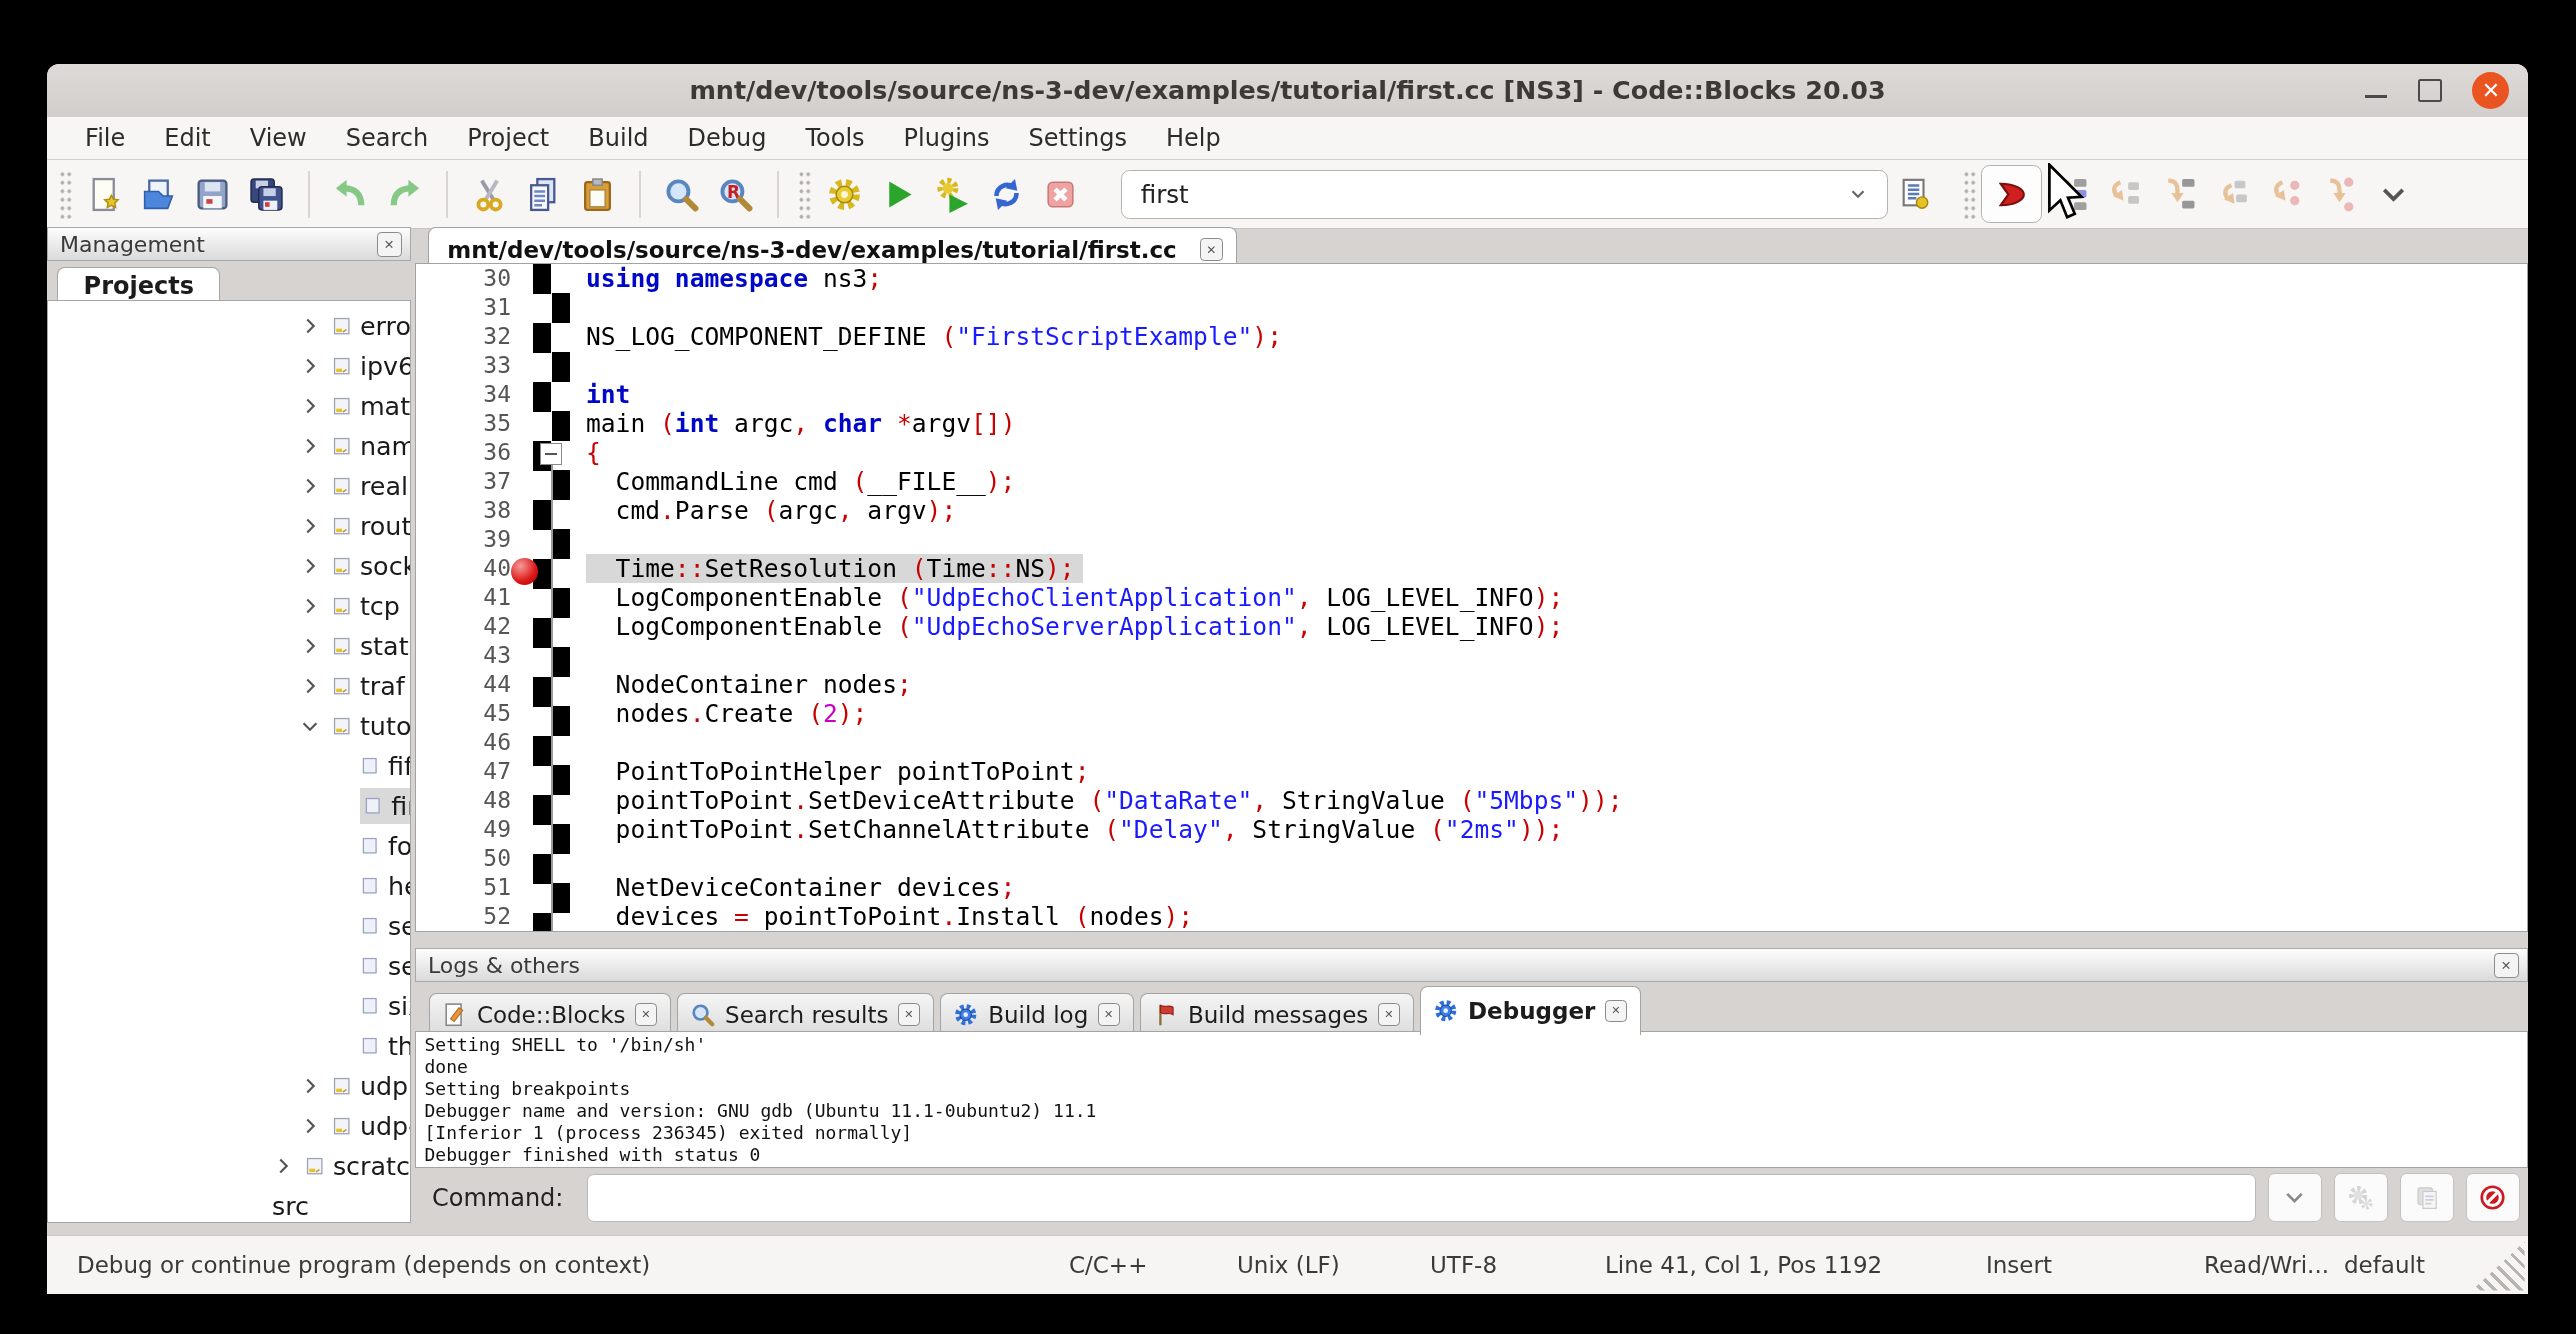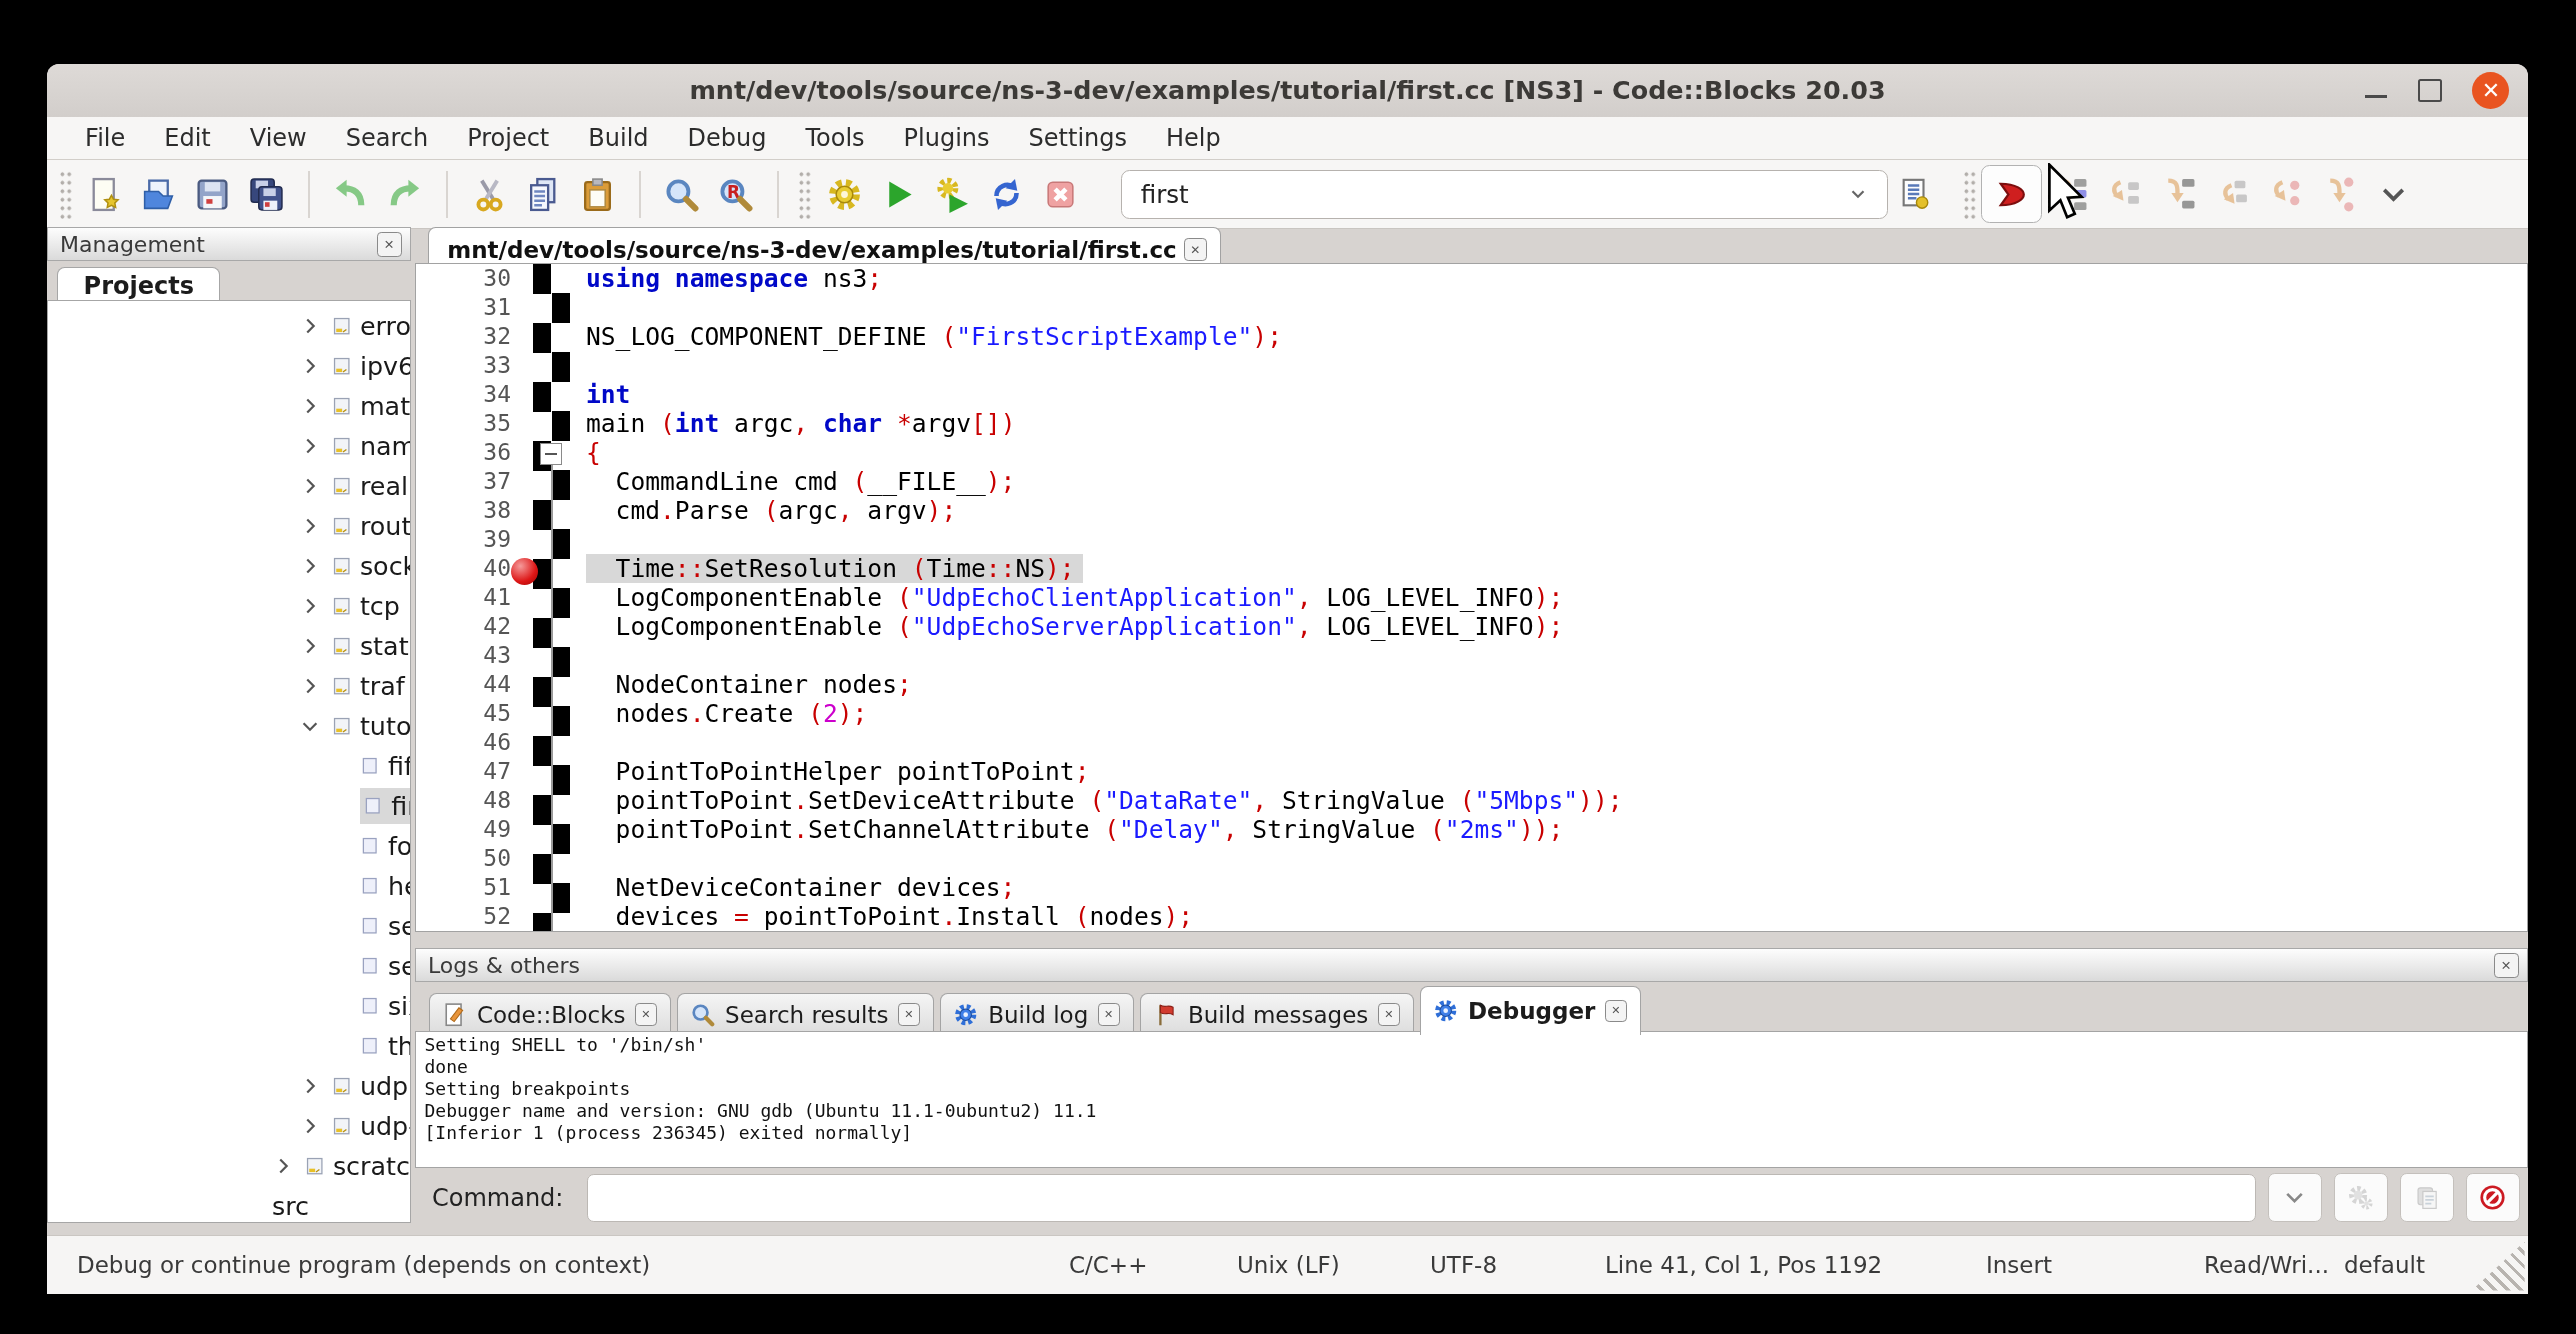--- a/index.html
+++ b/index.html
@@ -49,21 +49,21 @@
         font-size:24px;font-weight:bold;color:#1c1c1c;}
   .tree{position:absolute;top:73px;left:0;right:0;height:923px;background:#fff;
         border:1.7px solid #a6a6a6;overflow:hidden;font-size:25.4px;color:#1a1a1a;padding-top:5.1px;box-sizing:border-box;}
   .trow{height:40px;display:flex;align-items:center;white-space:nowrap;}
   .trow .chev{width:22px;height:22px;margin-right:11px;flex:none;}
   .trow .ticon{width:20.3px;height:20.3px;margin-right:7.6px;flex:none;}
   .tsel{background:#d9d9d9;display:flex;align-items:center;padding:3.4px 51px 3.4px 3.4px;}
   
   .rcol{position:absolute;left:368px;top:0;right:0;bottom:0;}
   .ed-tabbar{height:36px;}
-  .ed-tab{margin-left:12.7px;display:inline-flex;align-items:center;gap:7px;height:44px;
+  .ed-tab{margin-left:12.7px;display:inline-flex;align-items:center;gap:23px;height:44px;
           padding:0 13.5px 0 18.6px;background:#fff;border:1.7px solid #a2a2a2;border-bottom:none;
           border-radius:7.6px 7.6px 0 0;font-size:23px;font-weight:600;color:#111;box-sizing:border-box;}
   .ed-tab .xbox{width:21px;height:21px;font-size:12px;}
   .editor{position:absolute;top:36px;left:0;right:0;height:669px;background:#fff;
           border:1.7px solid #a2a2a2;overflow:hidden;box-sizing:border-box;
           font-family:"DejaVu Sans Mono","Liberation Mono",monospace;font-size:24.6px;}
   .mgcol{position:absolute;left:117px;top:0;bottom:0;width:37px;
          background:conic-gradient(#fff 0 25%,#000 0 50%,#fff 0 75%,#000 0) 0 0/37px 59px;}
   .crow{height:29px;display:flex;}
   .ln{width:117px;padding-right:22px;box-sizing:border-box;text-align:right;color:#555;
@@ -706,20 +706,21 @@
               <span>Debugger</span>
               <span class="xbox">✕</span>
             </div>
           </div>
         <div class="logs-content" id="logsContent">
             <div>Setting SHELL to '/bin/sh'</div>
             <div>done</div>
             <div>Setting breakpoints</div>
             <div>Debugger name and version: GNU gdb (Ubuntu 11.1-0ubuntu2) 11.1</div>
             <div>[Inferior 1 (process 236345) exited normally]</div>
+            <div>Debugger finished with status 0</div>
           </div>
         <div class="cmdrow">
           <span style="margin-right:12px;">Command:</span>
           <input class="cmdinput" value="" style="">
           <div class="cbtn">
               <svg viewBox="0 0 24 24">
                 <polyline points="6,9 12,15 18,9" fill="none" stroke="#888" stroke-width="2.2"></polyline>
               </svg>
             </div>
           <div class="cbtn">

